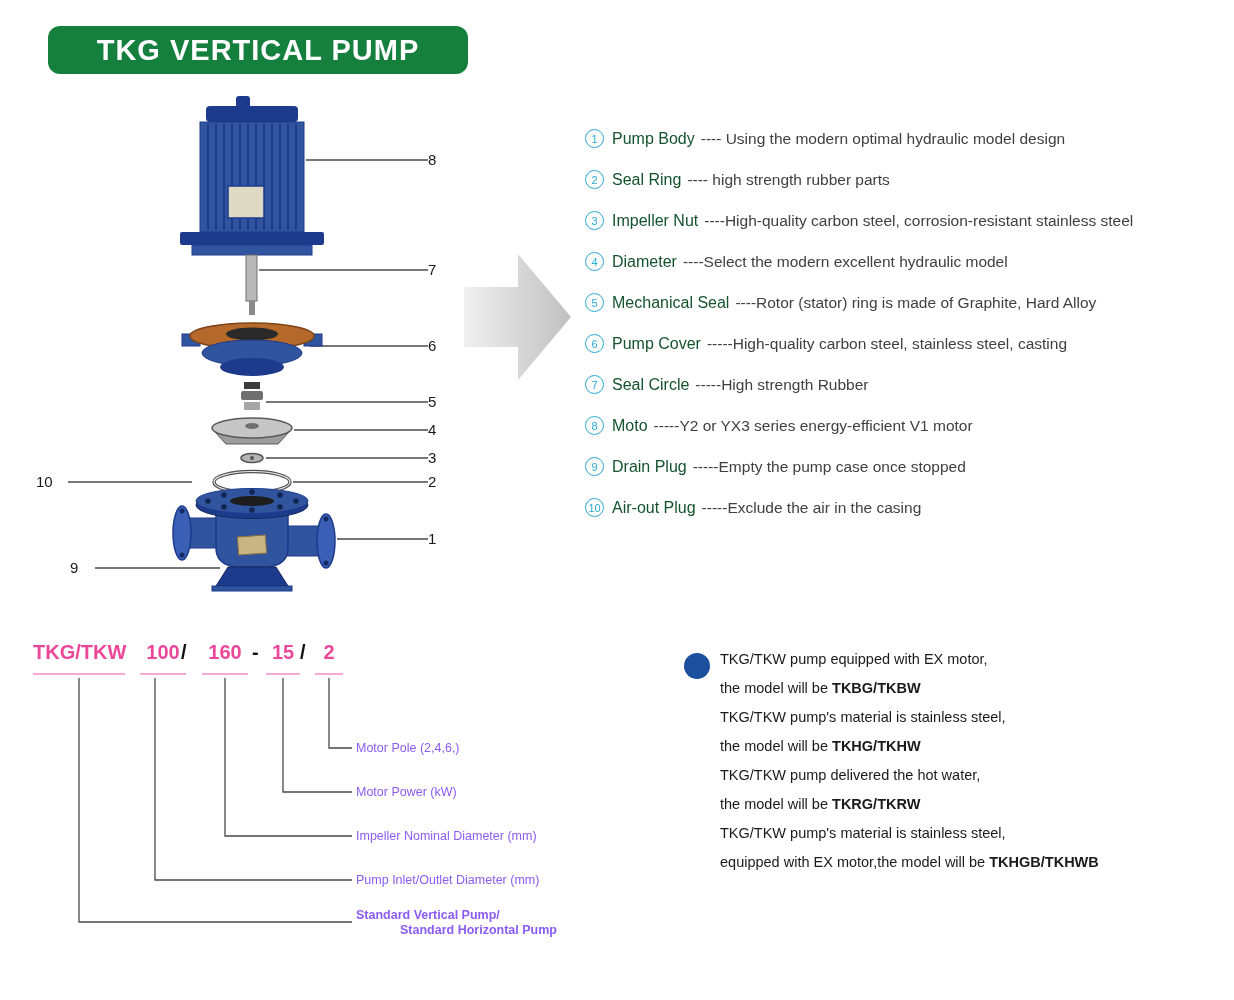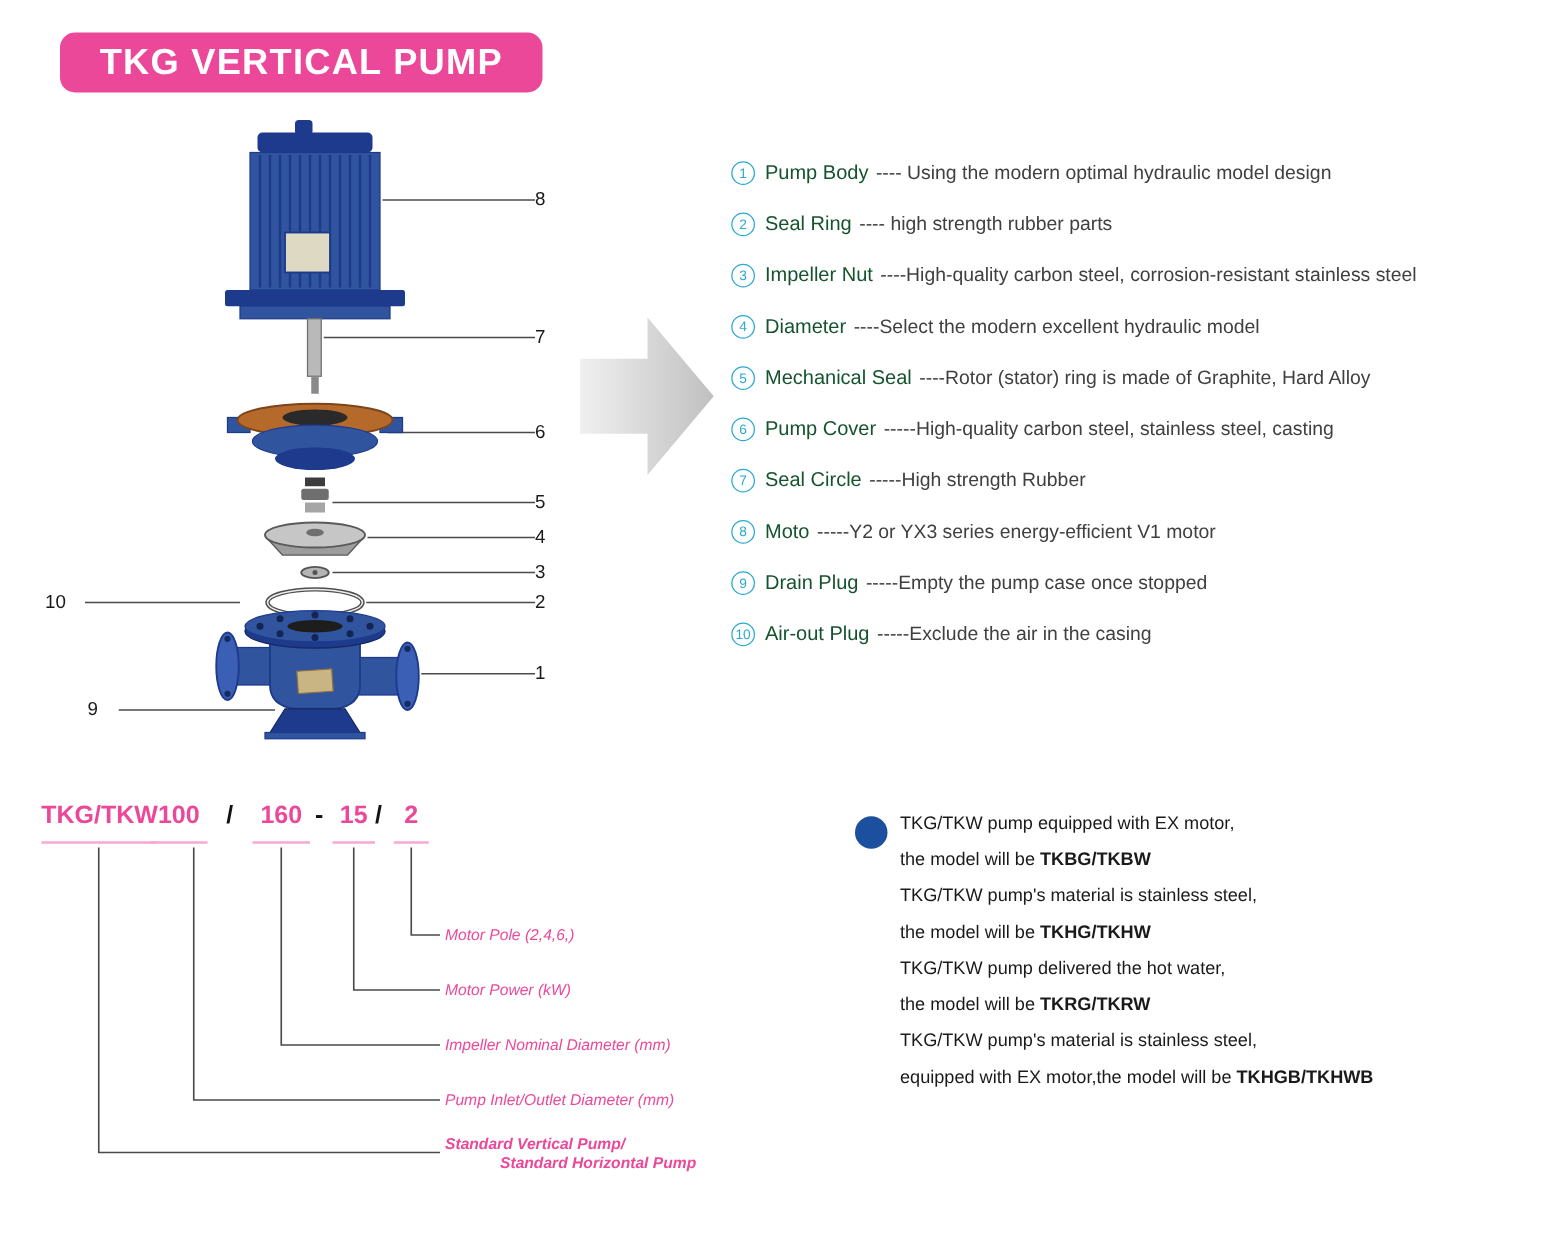--- a/index.html
+++ b/index.html
@@ -2,22 +2,22 @@
 <html><head>
 <meta charset="utf-8">
 <style>
   html,body{margin:0;padding:0;background:#ffffff;}
   .page{
     position:relative;width:1234px;height:1000px;background:#ffffff;
     font-family:"Liberation Sans",sans-serif;overflow:hidden;color:#1a1a1a;
   }
   
   .banner{
-    position:absolute;left:48px;top:26px;width:386px;height:48px;
-    background:#ec4899;border-radius:12px;
+    position:absolute;left:48px;top:26px;width:420px;height:48px;
+    background:#15803d;border-radius:12px;
     display:flex;align-items:center;justify-content:center;
   }
   .banner span{color:#ffffff;font-size:29px;font-weight:bold;letter-spacing:1px;}
   
   .pump-svg{position:absolute;left:30px;top:90px;}
   .callout{
     position:absolute;font-size:15px;color:#1a1a1a;line-height:20px;
   }
   
   .parts{
@@ -35,21 +35,21 @@
   
   .code-seg{
     position:absolute;top:640px;font-size:20px;font-weight:bold;color:#ec4899;
     line-height:24px;text-align:center;padding-bottom:9px;border-bottom:2px solid #f9a8d4;
   }
   .code-sep{
     position:absolute;top:640px;font-size:20px;font-weight:bold;color:#111;line-height:24px;
   }
   .code-svg{position:absolute;left:0;top:640px;}
   .code-label{
-    position:absolute;font-size:12.5px;color:#ec4899;line-height:15px;white-space:nowrap;font-style:italic;
+    position:absolute;font-size:12.5px;color:#8b5cf6;line-height:15px;white-space:nowrap;
   }
   
   .notes{position:absolute;left:684px;top:645px;width:520px;}
   .bullet{
     position:absolute;left:0;top:8px;width:26px;height:26px;border-radius:50%;
     background:#1c4f9e;
   }
   .note-body{margin-left:36px;}
   .note-line{font-size:14.5px;line-height:29px;color:#1a1a1a;white-space:nowrap;}
   .note-line strong{font-weight:bold;}
@@ -232,21 +232,21 @@
       <span class="pdesc">-----Empty the pump case once stopped</span>
     </li>
     <li class="part-row">
       <span class="badge">10</span>
       <span class="pname">Air-out Plug</span>
       <span class="pdesc">-----Exclude the air in the casing</span>
     </li>
   </ul>
 
   <span class="code-seg" style="left:33px;width:92px;">TKG/TKW</span>
-  <span class="code-seg" style="left:120px;width:46px;">100</span>
+  <span class="code-seg" style="left:140px;width:46px;">100</span>
   <span class="code-sep" style="left:181px;">/</span>
   <span class="code-seg" style="left:202px;width:46px;">160</span>
   <span class="code-sep" style="left:252px;">-</span>
   <span class="code-seg" style="left:266px;width:34px;">15</span>
   <span class="code-sep" style="left:300px;">/</span>
   <span class="code-seg" style="left:315px;width:28px;">2</span>
 
   <svg class="code-svg" width="600" height="340" viewBox="0 0 600 340">
     <g stroke="#4a4a4a" stroke-width="1.3" fill="none">
       <path d="M329,38 V108 H352"></path>

